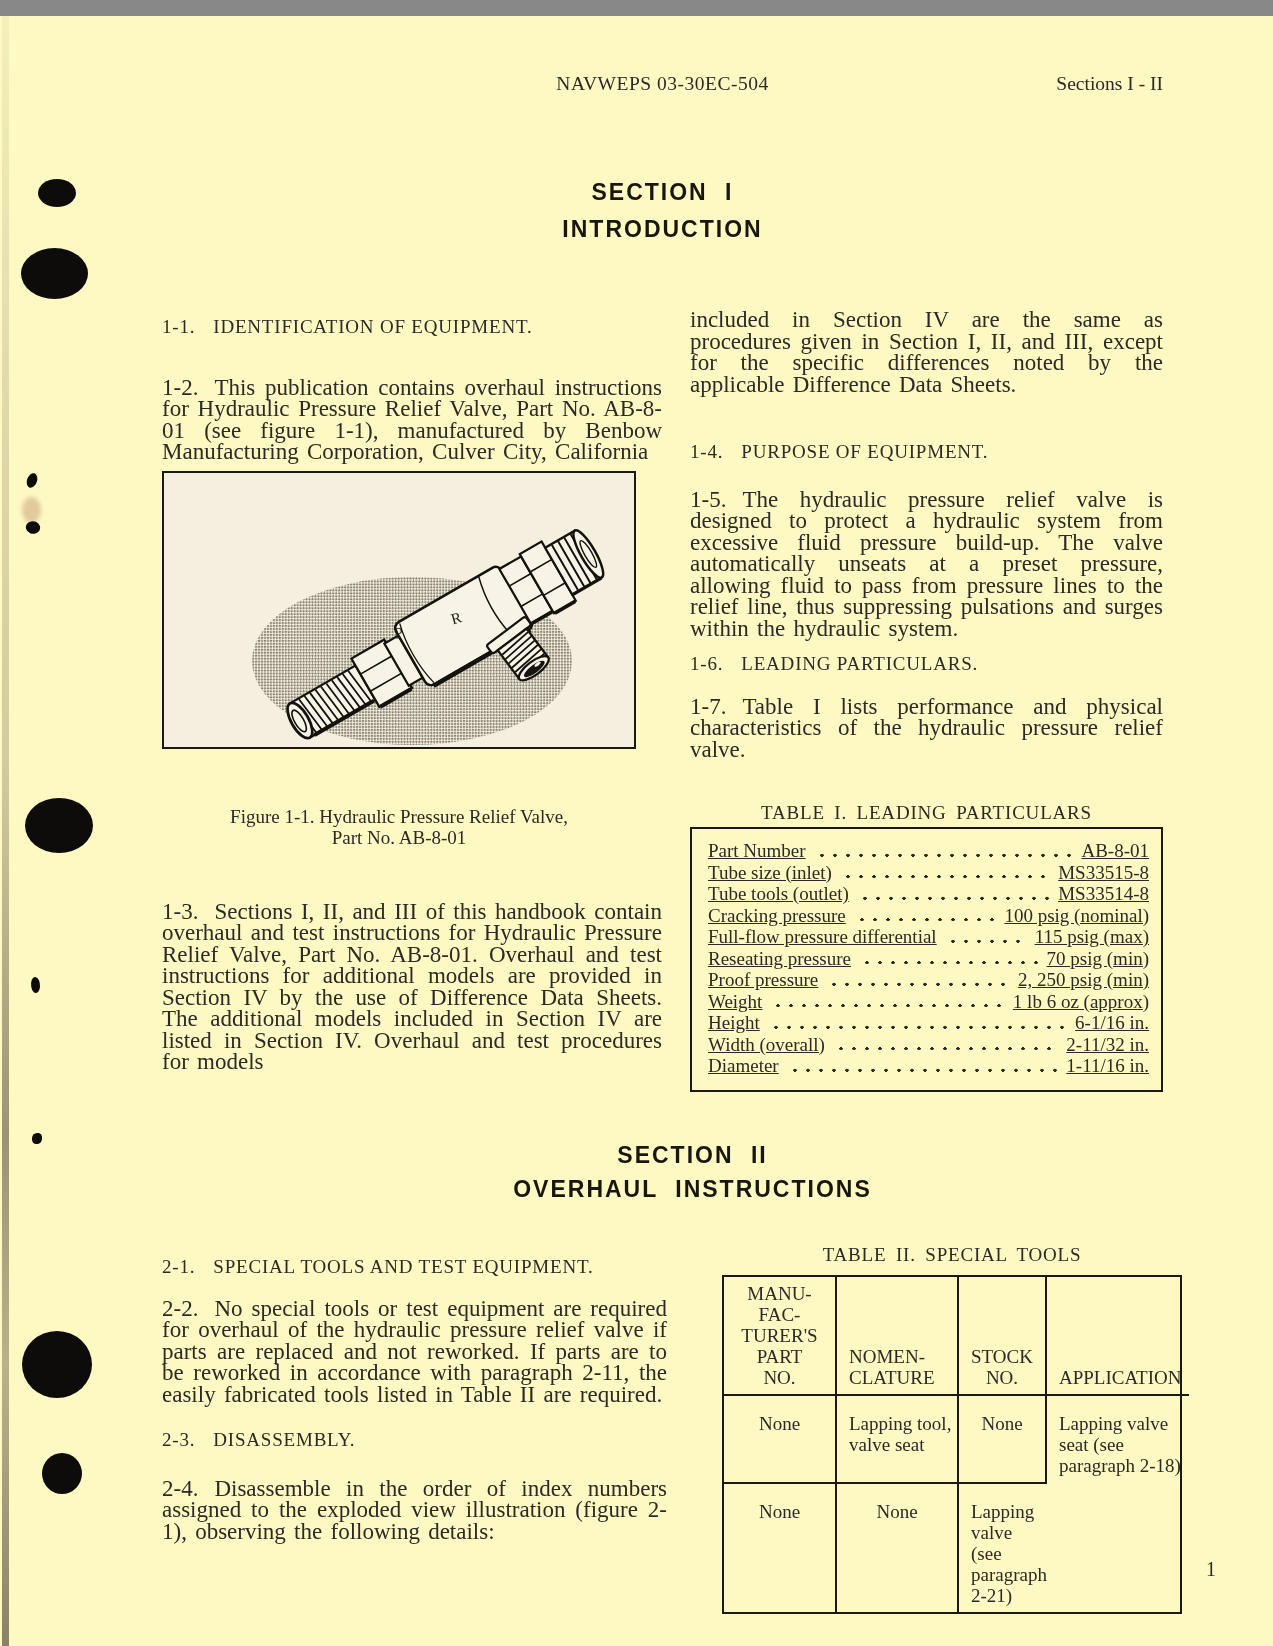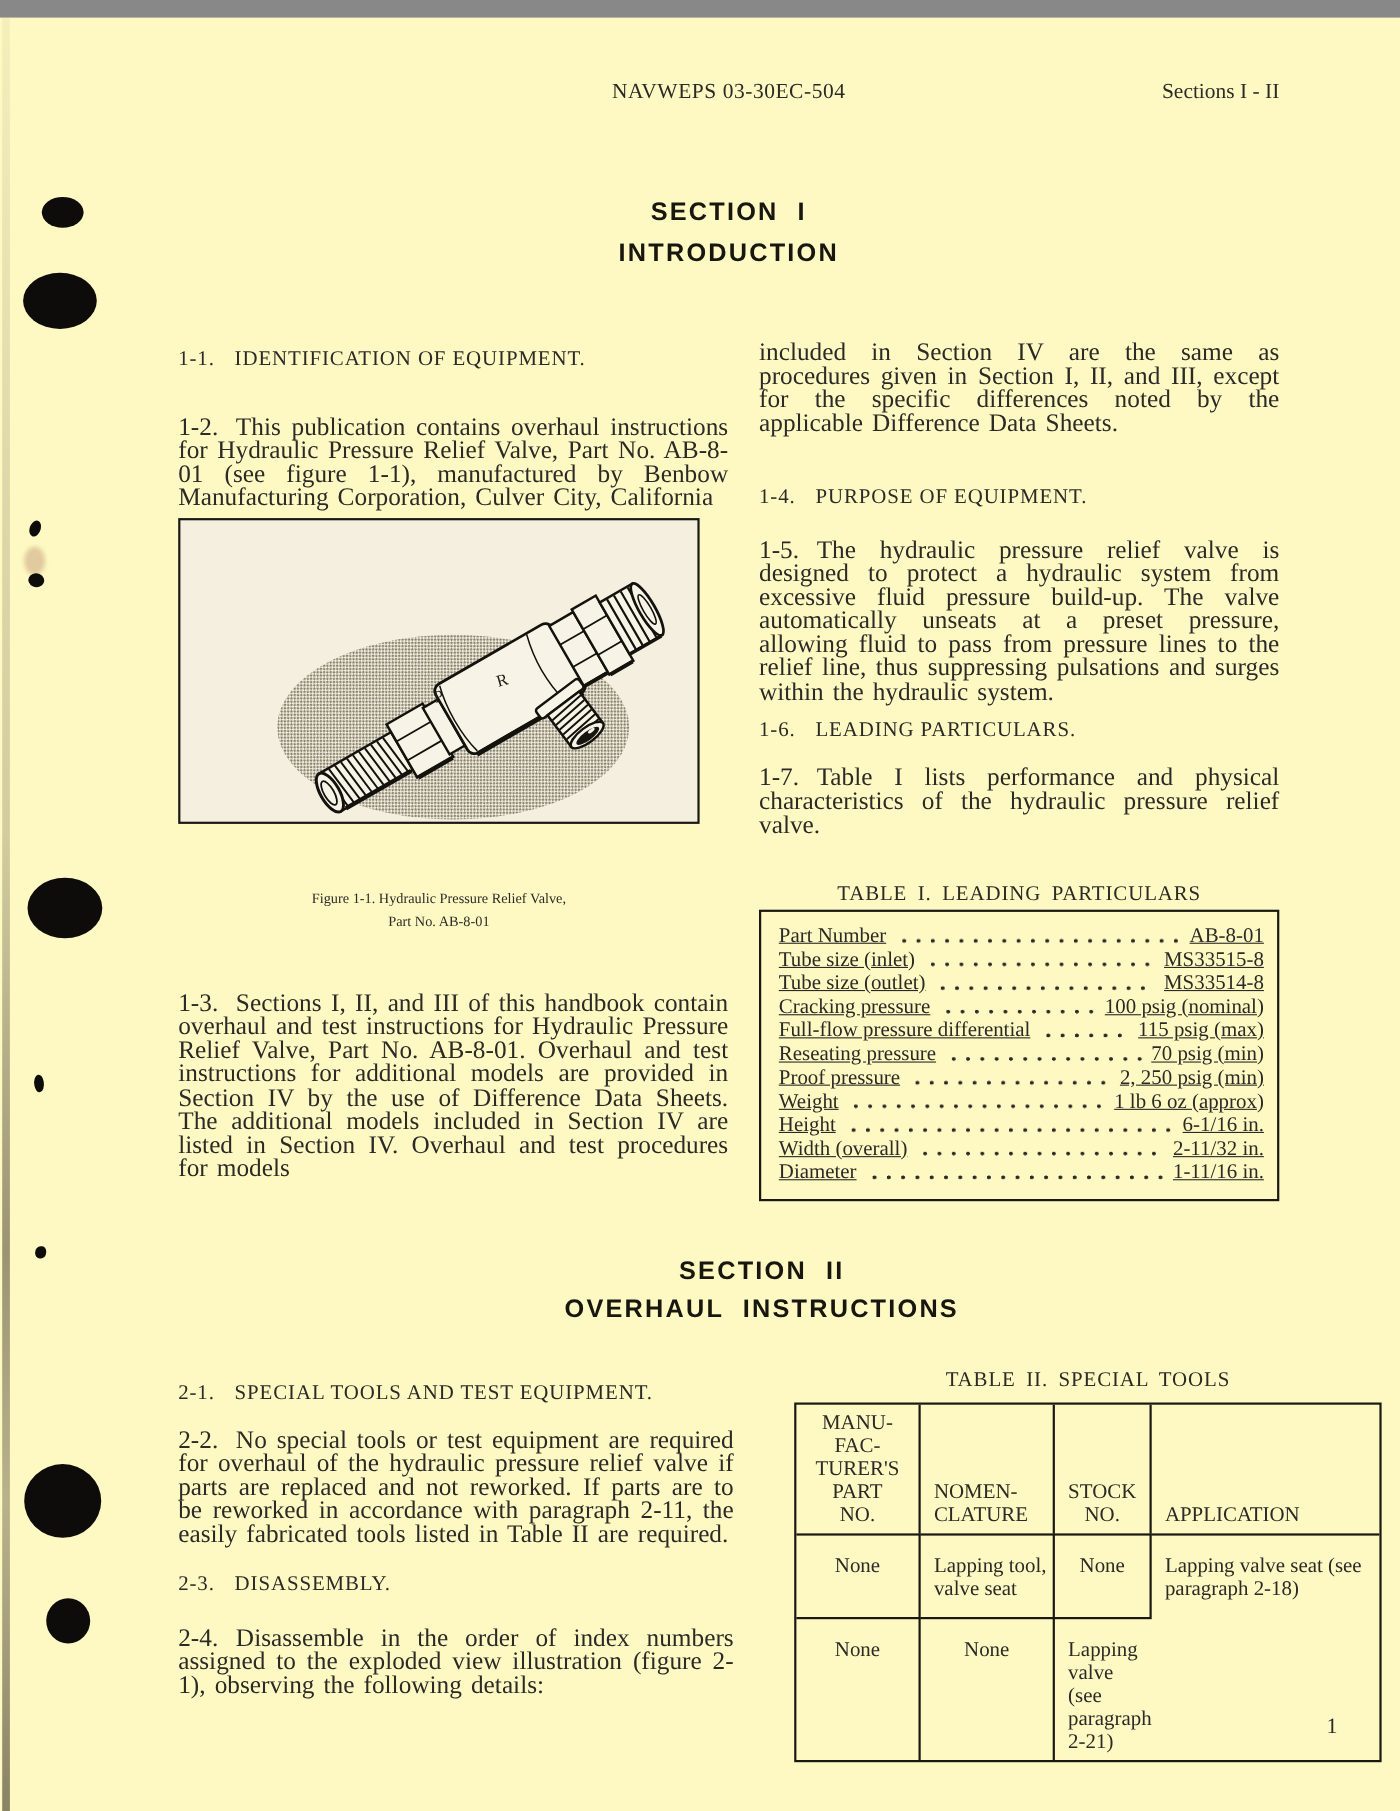--- a/index.html
+++ b/index.html
@@ -20,24 +20,24 @@
   .s1t{top:163px;left:162px;width:1001px;}
   .s1s{top:200px;left:162px;width:1001px;}
   .s2t{top:1126px;left:192px;width:1001px;}
   .s2s{top:1160px;left:192px;width:1001px;text-align:center;}
   .hdr-c{position:absolute;top:57px;left:162px;width:1001px;text-align:center;
          font-size:19.5px;letter-spacing:0.5px;}
   .hdr-r{position:absolute;top:57px;left:1000px;width:163px;text-align:right;font-size:19.5px;}
   .left1{left:162px;top:293px;width:500px;}
   .right1{left:690px;top:293px;width:473px;}
   .left2{left:162px;top:1240px;width:505px;}
-  .right2{left:722px;top:1228px;width:534px;}
+  .right2{left:722px;top:1228px;width:460px;}
   .figbox{margin-top:8px;width:474px;height:278px;border:2.5px solid #1a1813;
           box-sizing:border-box;background:#f4efdf;}
-  .caption{width:474px;text-align:center;font-size:13px;line-height:21.5px;margin-top:57px;}
+  .caption{width:474px;text-align:center;font-size:19px;line-height:21.5px;margin-top:57px;}
   .tbl-title{font-size:19px;text-align:center;letter-spacing:0.8px;word-spacing:4px;}
   .t1box{margin-top:3px;border:2.5px solid #1a1813;padding:11px 12px 13px 16px;box-sizing:border-box;text-decoration:underline;}
   .t1row{display:flex;align-items:baseline;font-size:19px;line-height:21.5px;}
   .t1label{white-space:nowrap;}
   .t1val{white-space:nowrap;}
   .leader{flex:1;align-self:stretch;margin:0 8px 0 10px;min-width:18px;
           background-image:radial-gradient(circle at 6px 15px,#2b2a26 1.5px,rgba(0,0,0,0) 1.9px);
           background-size:13px 21.5px;background-repeat:repeat-x;}
   .t2{margin-top:9px;display:grid;grid-template-columns:113px 122px 88px 1fr;
       border:2.5px solid #1a1813;box-sizing:border-box;}
@@ -172,21 +172,21 @@
           <span class="t1label">Part Number</span>
           <span class="leader"></span>
           <span class="t1val">AB-8-01</span>
         </div>
       <div class="t1row">
           <span class="t1label">Tube size (inlet)</span>
           <span class="leader"></span>
           <span class="t1val">MS33515-8</span>
         </div>
       <div class="t1row">
-          <span class="t1label">Tube size (outlet)</span>
+          <span class="t1label">Tube tools (outlet)</span>
           <span class="leader"></span>
           <span class="t1val">MS33514-8</span>
         </div>
       <div class="t1row">
           <span class="t1label">Cracking pressure</span>
           <span class="leader"></span>
           <span class="t1val">100 psig (nominal)</span>
         </div>
       <div class="t1row">
           <span class="t1label">Full-flow pressure differential</span>

